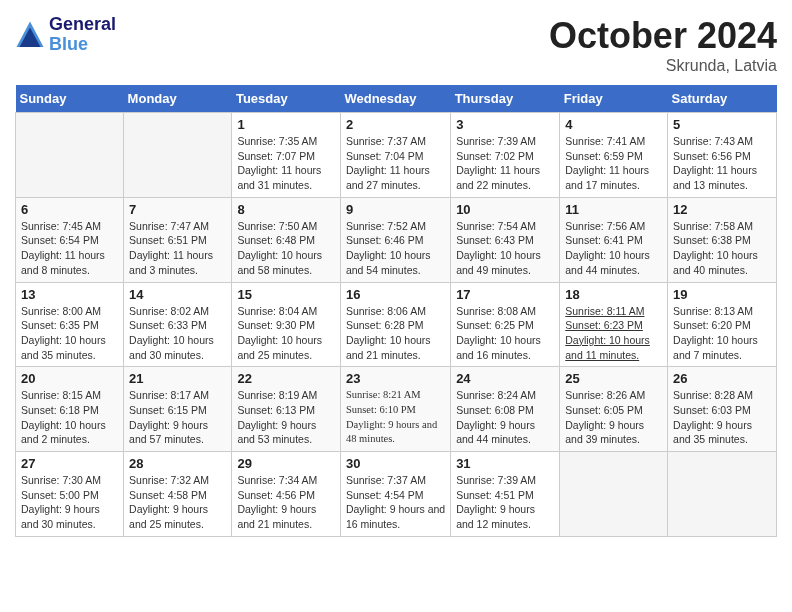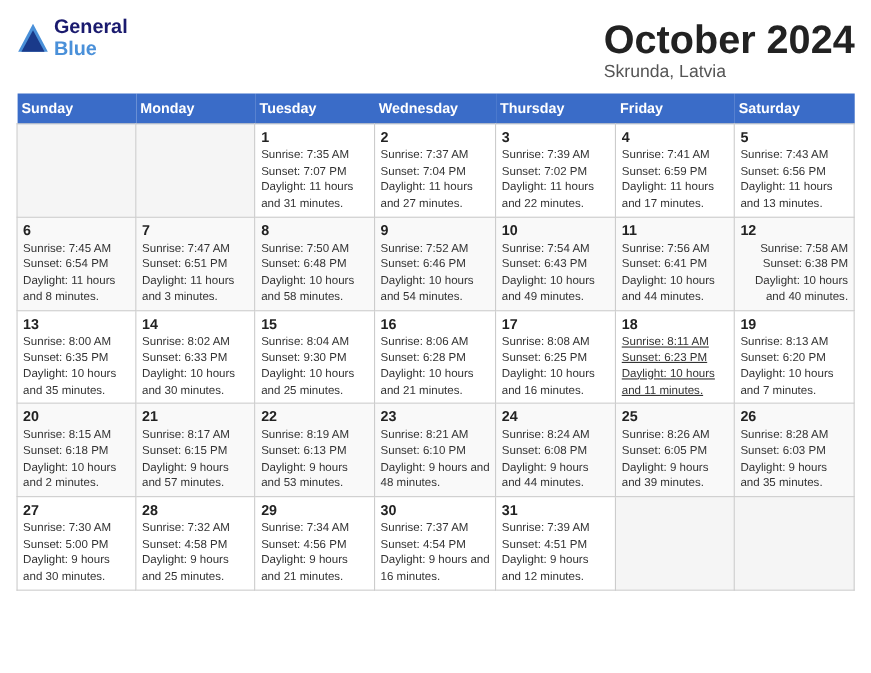--- a/index.html
+++ b/index.html
@@ -19,21 +19,21 @@
     .logo {
       display: flex;
       align-items: center;
       gap: 4px;
     }
     .logo-icon {
       width: 30px;
       height: 30px;
     }
     .title-block {
-      text-align: left;
+      text-align: right;
       margin-left: 36px;
     }
     .month-title {
       font-size: 36px;
       font-weight: bold;
       color: #222;
     }
     .location {
       font-size: 16px;
       color: #555;
@@ -177,21 +177,21 @@
 Daylight: 10 hours and 49 minutes.</div>
         </td>
         <td>
           <span class="day-num">11</span>
           <div class="day-info" style="white-space: pre-line;">Sunrise: 7:56 AM
 Sunset: 6:41 PM
 Daylight: 10 hours and 44 minutes.</div>
         </td>
         <td>
           <span class="day-num">12</span>
-          <div class="day-info" style="white-space: pre-line; text-align: right;">Sunrise: 7:58 AM
+          <div class="day-info" style="white-space: pre-line;">Sunrise: 7:58 AM
 Sunset: 6:38 PM
 Daylight: 10 hours and 40 minutes.</div>
         </td>
       </tr>
       <tr>
         <td>
           <span class="day-num">13</span>
           <div class="day-info" style="white-space: pre-line;">Sunrise: 8:00 AM
 Sunset: 6:35 PM
 Daylight: 10 hours and 35 minutes.</div>
@@ -247,21 +247,21 @@
 Daylight: 9 hours and 57 minutes.</div>
         </td>
         <td>
           <span class="day-num">22</span>
           <div class="day-info" style="white-space: pre-line;">Sunrise: 8:19 AM
 Sunset: 6:13 PM
 Daylight: 9 hours and 53 minutes.</div>
         </td>
         <td>
           <span class="day-num">23</span>
-          <div class="day-info" style="white-space: pre-line;">Sunrise: 8:21 AM
+          <div class="day-info" style="white-space: pre-line; font-family: Liberation Serif, serif;">Sunrise: 8:21 AM
 Sunset: 6:10 PM
 Daylight: 9 hours and 48 minutes.</div>
         </td>
         <td>
           <span class="day-num">24</span>
           <div class="day-info" style="white-space: pre-line;">Sunrise: 8:24 AM
 Sunset: 6:08 PM
 Daylight: 9 hours and 44 minutes.</div>
         </td>
         <td>

